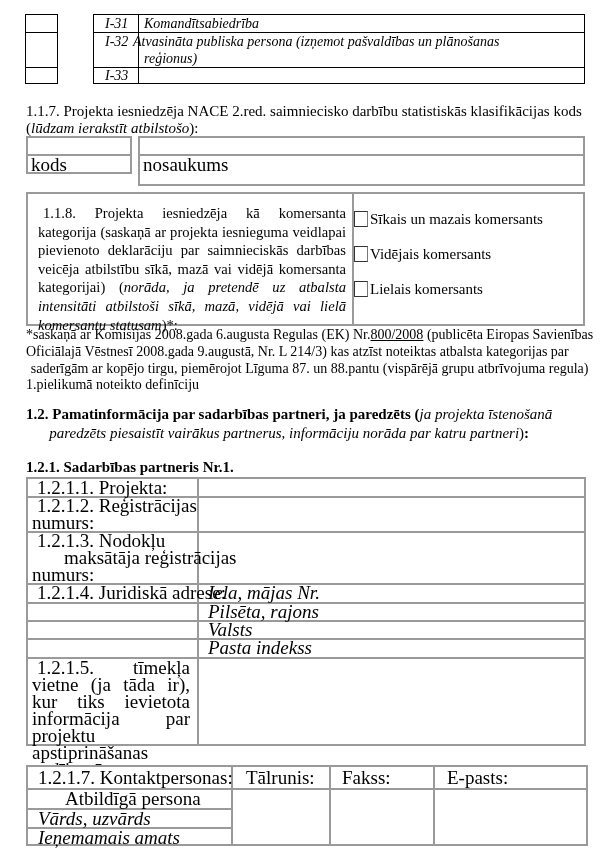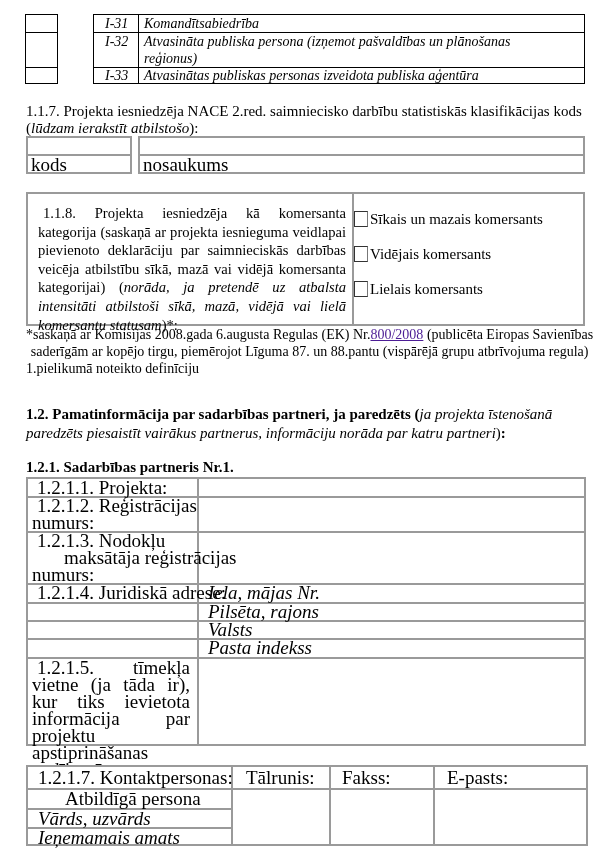--- a/index.html
+++ b/index.html
@@ -21,57 +21,56 @@
   .hr-grey { position: absolute; height: 0; border-top: 2px solid #9a9a9a; }
   .vr-grey { position: absolute; width: 0; border-left: 2px solid #9a9a9a; }
   .tc { position: absolute; font-size: 19px; line-height: 17px; }
   .fill { position: absolute; }
 
   .cb { position: absolute; width: 14px; height: 16px; border: 1px solid #333;
         border-right-color: #777; border-bottom-color: #333; box-sizing: border-box; background: #fff; cursor: pointer; }
   .cb-label { position: absolute; font-size: 15px; line-height: 17px; white-space: nowrap; }
 
   .j { text-align: justify; text-align-last: left; }
-  a.lnk { color: #4c1d95; text-decoration: underline; }
+  a.lnk { color: #000000; text-decoration: underline; }
 </style>
 </head>
 <body>
 
 <div class="abs blk" style="left:25px;top:14px;width:33px;height:70px;">
   <div class="abs" style="left:0;top:0;width:31px;height:17px;"></div>
   <div class="hr-black" style="top:17px;"></div>
   <div class="abs" style="left:0;top:18px;width:31px;height:34px;"></div>
   <div class="hr-black" style="top:52px;"></div>
   <div class="abs" style="left:0;top:53px;width:31px;height:15px;"></div>
 </div>
 
 <div class="abs blk" style="left:93px;top:14px;width:492px;height:70px;">
   <div class="vr-black" style="left:44px;"></div>
   <div class="hr-black" style="top:17px;"></div>
   <div class="hr-black" style="top:52px;"></div>
   <span class="cell-t" style="left:11px;top:0px;">I-31</span>
   <span class="cell-t" style="left:50px;top:0px;">Komandītsabiedrība</span>
   <span class="cell-t" style="left:11px;top:18px;">I-32</span>
-  <span class="cell-t" style="left:50px;top:18px;white-space:nowrap;">Atvasināta publiska persona (izņemot pašvaldības un plānošanas</span>
+  <span class="cell-t" style="left:39px;top:18px;white-space:nowrap;">Atvasināta publiska persona (izņemot pašvaldības un plānošanas</span>
   <span class="cell-t" style="left:50px;top:35px;">reģionus)</span>
   <span class="cell-t" style="left:11px;top:52px;">I-33</span>
-  <span class="cell-t" style="left:50px;top:52px;white-space:nowrap;">Atvasinātas publiskas personas izveidota publiska aģentūra</span>
 </div>
 
 <div class="line" style="left:26px;top:102px;">1.1.7. Projekta iesniedzēja NACE 2.red. saimniecisko darbību statistiskās klasifikācijas kods</div>
 <div class="line" style="left:26px;top:119px;">
   <span>(</span><span class="it">lūdzam ierakstīt atbilstošo</span><span>):</span>
 </div>
 
 <div class="abs grey" style="left:26px;top:136px;width:106px;height:38px;">
   <div class="fill" style="left:0;top:0;width:102px;height:16px;"></div>
   <div class="hr-grey" style="left:0;right:0;top:16px;"></div>
   <span class="tc" style="left:3px;top:18px;">kods</span>
 </div>
-<div class="abs grey" style="left:138px;top:136px;width:447px;height:38px;">
+<div class="abs grey" style="left:138px;top:136px;width:447px;height:50px;">
   <div class="fill" style="left:0;top:0;width:443px;height:16px;"></div>
   <div class="hr-grey" style="left:0;right:0;top:16px;"></div>
   <span class="tc" style="left:3px;top:18px;">nosaukums</span>
 </div>
 
 <div class="abs grey" style="left:26px;top:192px;width:559px;height:134px;">
   <div class="vr-grey" style="left:324px;top:0;bottom:0;"></div>
   <div class="abs j" style="left:10px;top:10px;width:308px;font-size:14.6px;line-height:18.6px;text-indent:5px;">
     <span>1.1.8. Projekta iesniedzēja kā komersanta kategorija (saskaņā ar projekta iesnieguma veidlapai pievienoto deklarāciju par saimnieciskās darbības veicēja atbilstību sīkā, mazā vai vidējā komersanta kategorijai) (</span><span class="it">norāda, ja pretendē uz atbalsta intensitāti atbilstoši sīkā, mazā, vidējā vai lielā komersantu statusam</span><span>)*:</span>
   </div>
@@ -83,25 +82,26 @@
   <span class="cb-label" style="left:342px;top:52px;">Vidējais komersants</span>
 
   <div class="cb" style="left:326px;top:87px;"></div>
   <span class="cb-label" style="left:342px;top:87px;">Lielais komersants</span>
 </div>
 
 <div class="abs" style="left:26px;top:327px;font-size:14px;line-height:16.8px;">
   <div style="white-space:nowrap;">
     <span>*saskaņā ar Komisijas 2008.gada 6.augusta Regulas (EK) Nr.</span><a class="lnk" href="#">800/2008</a><span> (publicēta Eiropas Savienības</span>
   </div>
+  <div style="white-space:nowrap;">Oficiālajā Vēstnesī 2008.gada 9.augustā, Nr. L 214/3) kas atzīst noteiktas atbalsta kategorijas par</div>
   <div style="white-space:nowrap;text-align:center;">saderīgām ar kopējo tirgu, piemērojot Līguma 87. un 88.pantu (vispārējā grupu atbrīvojuma regula)</div>
   <div style="white-space:nowrap;">1.pielikumā noteikto definīciju</div>
 </div>
 
-<div class="abs" style="left:26px;top:405px;font-size:15px;line-height:19px;">
+<div class="abs" style="left:26px;top:405px;font-size:15px;line-height:19px;text-align:center;">
   <div style="white-space:nowrap;">
     <span class="b">1.2. Pamatinformācija par sadarbības partneri, ja paredzēts</span><span class="b"> (</span><span class="it">ja projekta īstenošanā</span>
   </div>
   <div style="white-space:nowrap;">
     <span class="it">paredzēts piesaistīt vairākus partnerus, informāciju norāda par katru partneri</span><span>)</span><span class="b">:</span>
   </div>
 </div>
 
 <div class="line b" style="left:26px;top:458px;font-size:15px;">1.2.1. Sadarbības partneris Nr.1.</div>
 

